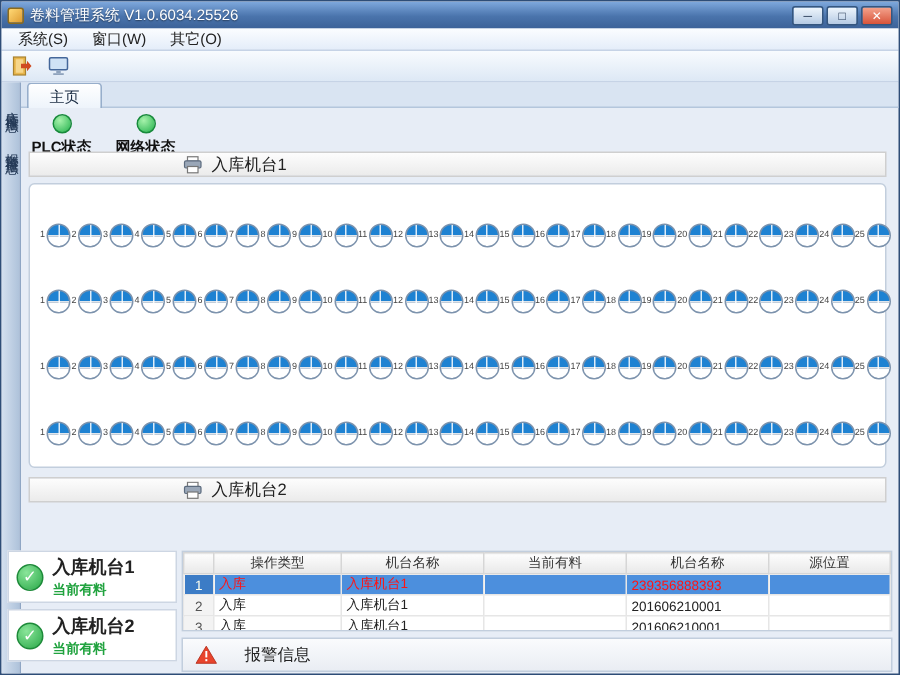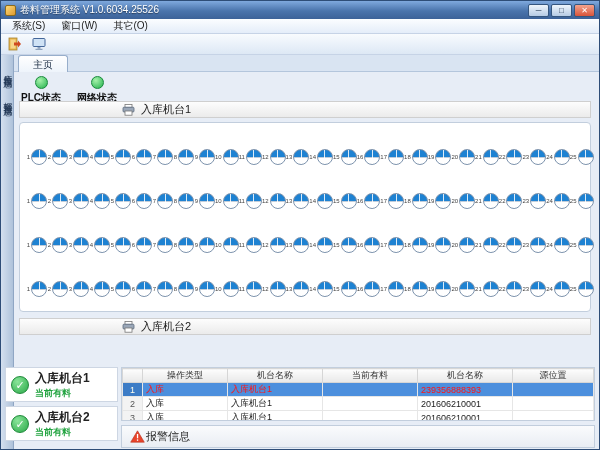--- a/index.html
+++ b/index.html
@@ -85,21 +85,21 @@
   th { background:linear-gradient(#fdfdfd,#e8e8e8); border:1px solid #d6d6d6;
     font-weight:normal; color:#333; height:13px; padding:0 17px; }
   td { border:1px solid #e6e6e6; height:13px; padding:0 3px; color:#222;
     white-space:nowrap; overflow:hidden; }
   td.num-col { background:#f3f3f3; text-align:center; color:#555; }
   tr.selected td { background:#4c8fdd; color:#ff1414; }
   tr.selected td.num-col { background:#3c7cc6; color:#ffe; }
   
   .alarm-panel { position:absolute; left:120px; top:424px; width:474px; height:23px;
     background:linear-gradient(#fafbfd,#e9edf3); border:1px solid #c2cedd;
-    display:flex; align-items:center; gap:1px; padding-left:8px; font-size:11px; color:#222;text-align:right; }
+    display:flex; align-items:center; gap:18px; padding-left:8px; font-size:11px; color:#222;text-align:right; }
 </style>
 </head>
 <body>
 
 <div class="titlebar">
   <div class="app-icon"></div>
   <div class="title">卷料管理系统 V1.0.6034.25526</div>
   <div class="win-btns">
     <div class="win-btn">─</div>
     <div class="win-btn">□</div>

